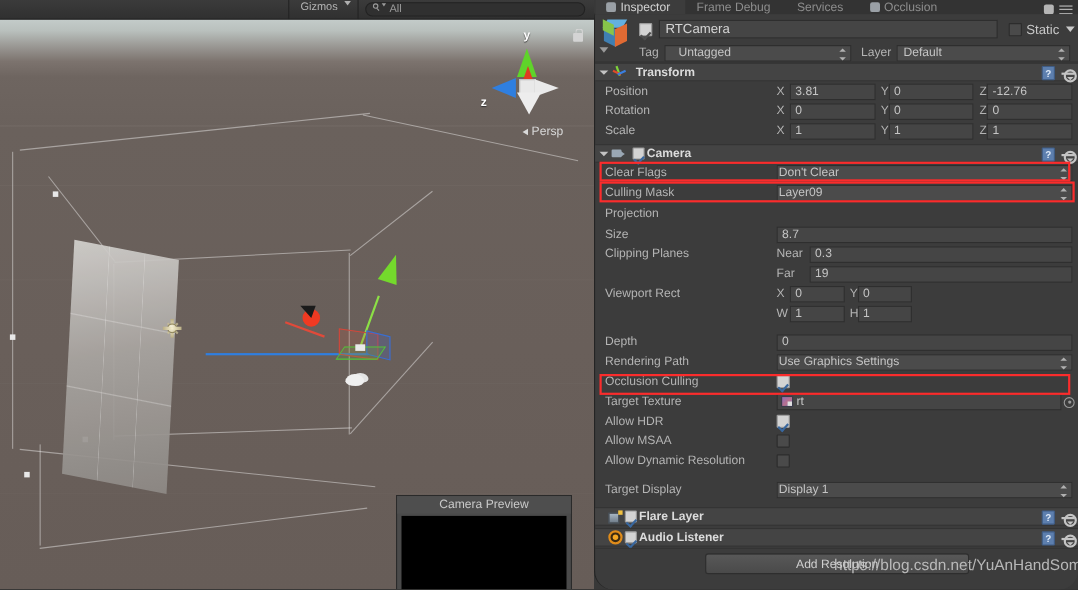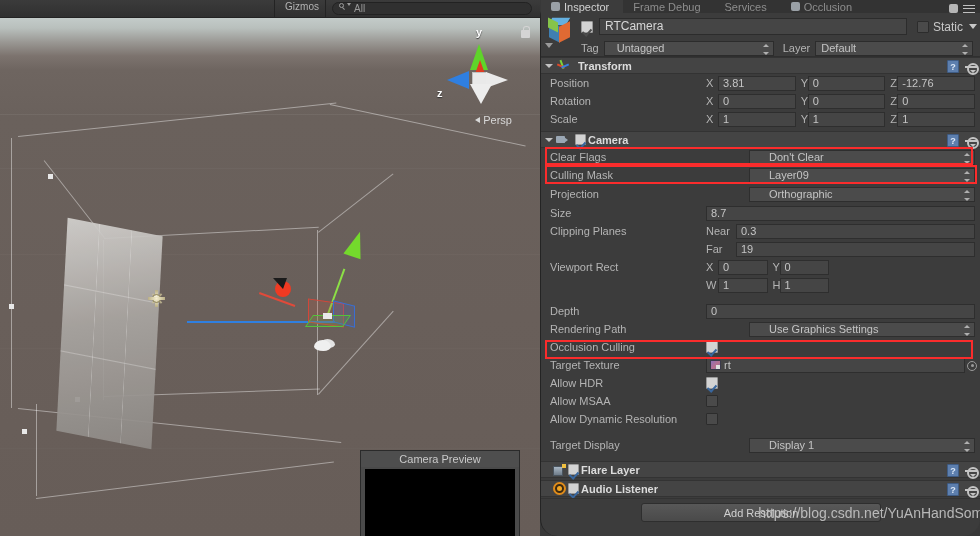--- a/index.html
+++ b/index.html
@@ -21,21 +21,21 @@
   }
   #scene-toolbar {
     position: absolute; left: 0; top: 0; width: 540px; height: 18px;
     background: linear-gradient(#3b3b3b, #303030);
     border-bottom: 1px solid #232323;
     display: flex; align-items: center; justify-content: flex-end;
   }
   .tb-sep { width: 1px; height: 18px; background: #232323; }
   #gizmos-dd {
     height: 16px; padding: 0 6px 0 10px; display: flex; align-items: flex-start; gap: 6px;
-    color: #b4b4b4; font-size: 10px; flex-direction: column;
+    color: #b4b4b4; font-size: 10px;
   }
   #gizmos-dd .caret { border-left: 3px solid transparent; border-right: 3px solid transparent; border-top: 4px solid #b0b0b0; }
   #scene-search {
     width: 200px; height: 13px; margin: 0 8px 0 6px;
     background: #303030; border: 1px solid #222; border-radius: 7px;
     display: flex; align-items: flex-start; gap: 3px; padding-left: 6px;
     color: #9a9a9a; font-size: 10px;
   }
   .mag {
     width: 5px; height: 5px; border: 1px solid #9a9a9a; border-radius: 50%;
@@ -228,21 +228,21 @@
   }
   .axis-lab { color: #b4b4b4; font-size: 11px; width: 12px; text-align: left; }
   .vec3 { display: flex; align-items: center; gap: 0; flex: 1; padding-right: 6px; }
   .vec3 .cell { display:flex; align-items:center; flex:1; }
   .vec3 .cell .pfield { flex: 1; }
 
   .wide { flex: 1; margin-right: 6px; }
   .dd-field {
     flex: 1; margin-right: 6px; height: 15px; background: #4b4b4b;
     border: 1px solid #2e2e2e; color: #c4c4c4; font-size: 11px;
-    display: flex; align-items: center; padding-left: 19px; position: relative; margin-left: 43px;
+    display: flex; align-items: center; padding-left: 1px; position: relative;
   }
 
   .redbox {
     position: absolute; border: 2px solid #fb2c2c; pointer-events: none;
   }
 
   
   .obj-field {
     flex: 1; margin-right: 16px; height: 15px; background: #454545;
     border: 1px solid #2e2e2e; display: flex; align-items: center; gap: 3px;
@@ -552,27 +552,20 @@
           <span>Layer09</span>
           <span class="updown" style="position:absolute;right:4px;top:2px;width:6px;height:11px;display:flex;flex-direction:column;justify-content:space-between;align-items:center;">
             <span style="border-left:3px solid transparent;border-right:3px solid transparent;border-bottom:3px solid #b0b0b0;"></span>
             <span style="border-left:3px solid transparent;border-right:3px solid transparent;border-top:3px solid #b0b0b0;"></span>
           </span>
         </div>
       </div>
 
       <div class="prow" style="height:20px;">
         <span class="plabel">Projection</span>
-        <div class="dd-field">
-          <span>Orthographic</span>
-          <span class="updown" style="position:absolute;right:4px;top:2px;width:6px;height:11px;display:flex;flex-direction:column;justify-content:space-between;align-items:center;">
-            <span style="border-left:3px solid transparent;border-right:3px solid transparent;border-bottom:3px solid #b0b0b0;"></span>
-            <span style="border-left:3px solid transparent;border-right:3px solid transparent;border-top:3px solid #b0b0b0;"></span>
-          </span>
-        </div>
       </div>
 
       <div class="prow">
         <span class="plabel">Size</span>
         <span class="pfield wide">8.7</span>
       </div>
 
       <div class="prow">
         <span class="plabel">Clipping Planes</span>
         <span class="axis-lab" style="width:30px;">Near</span>

